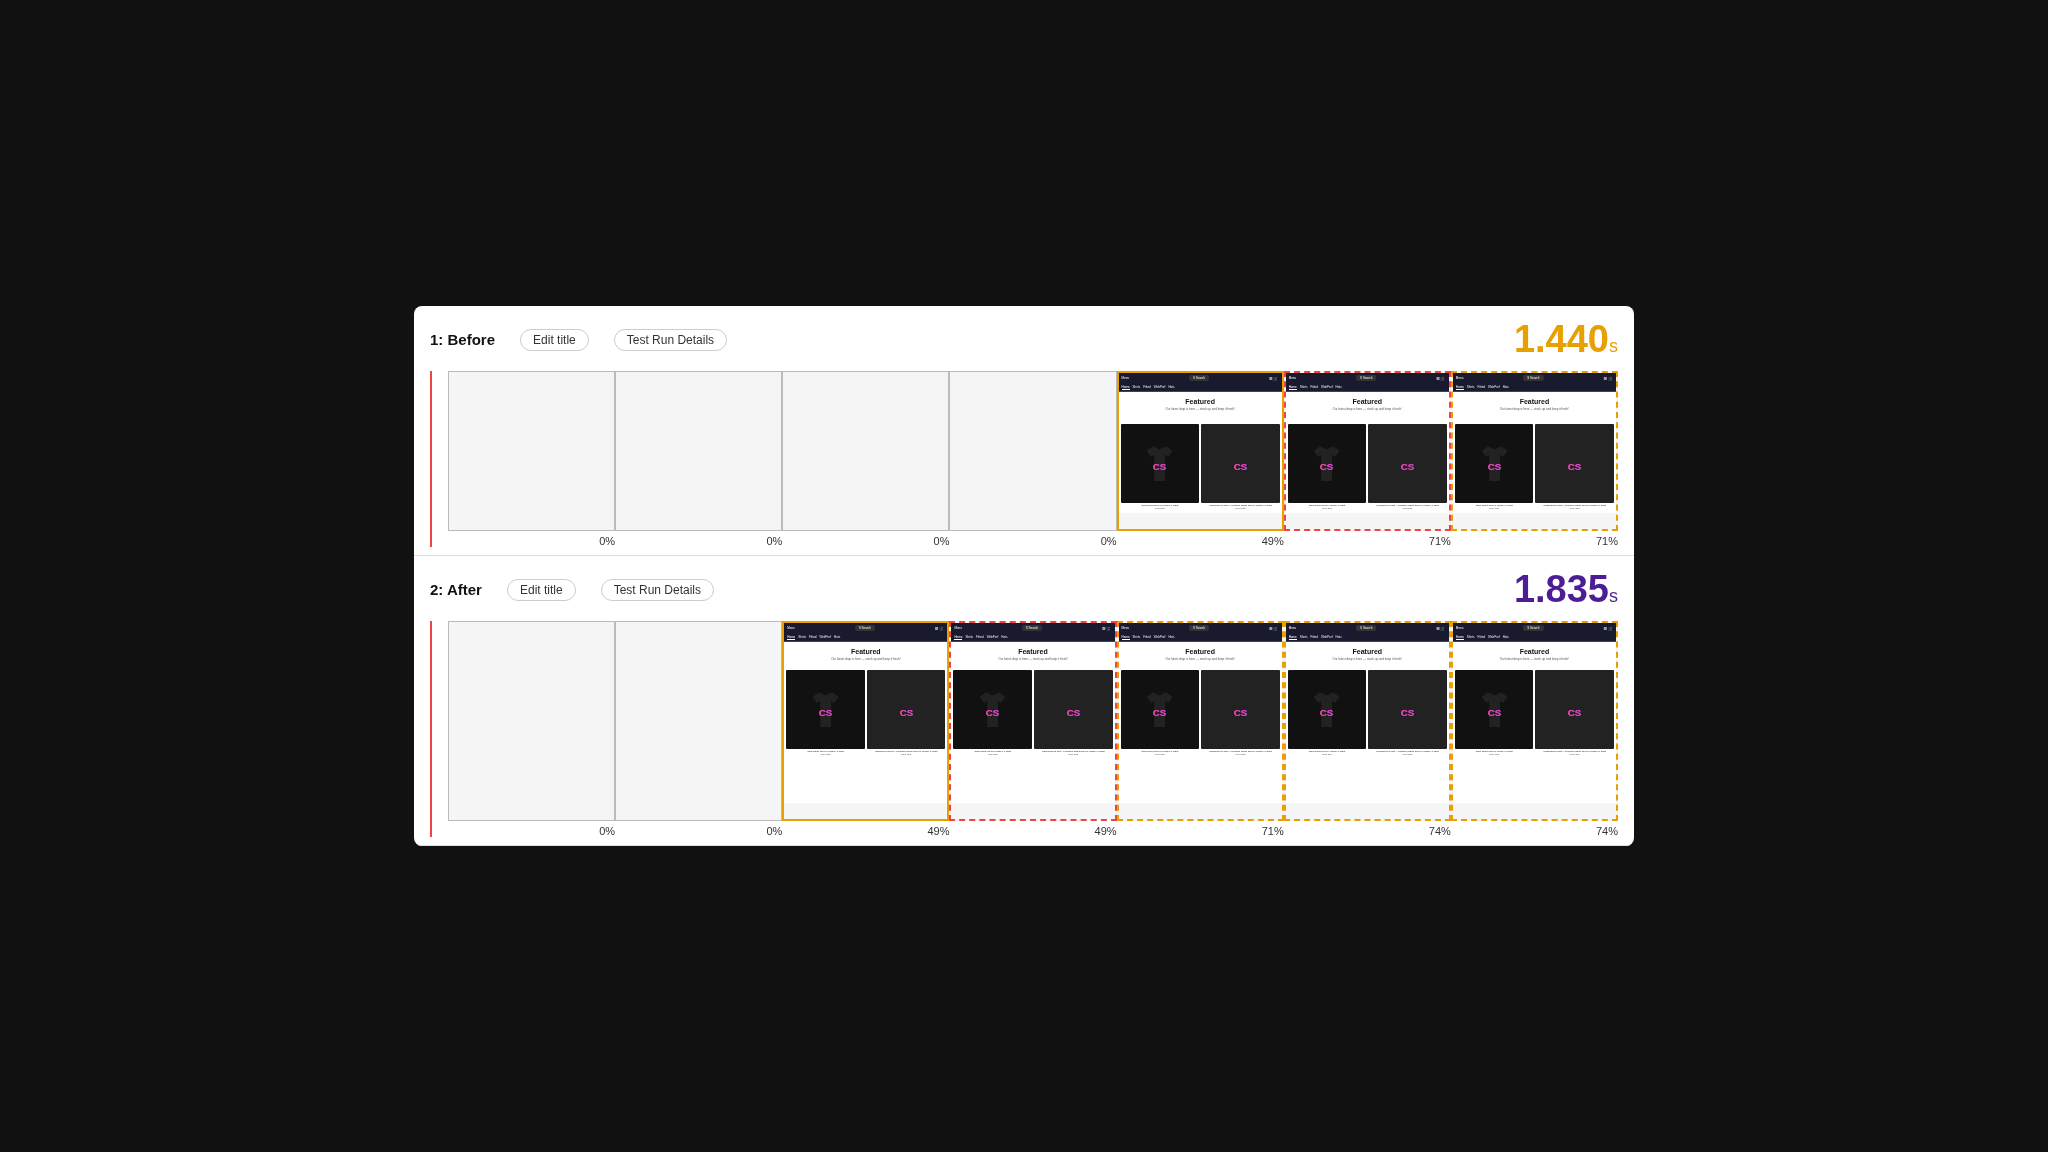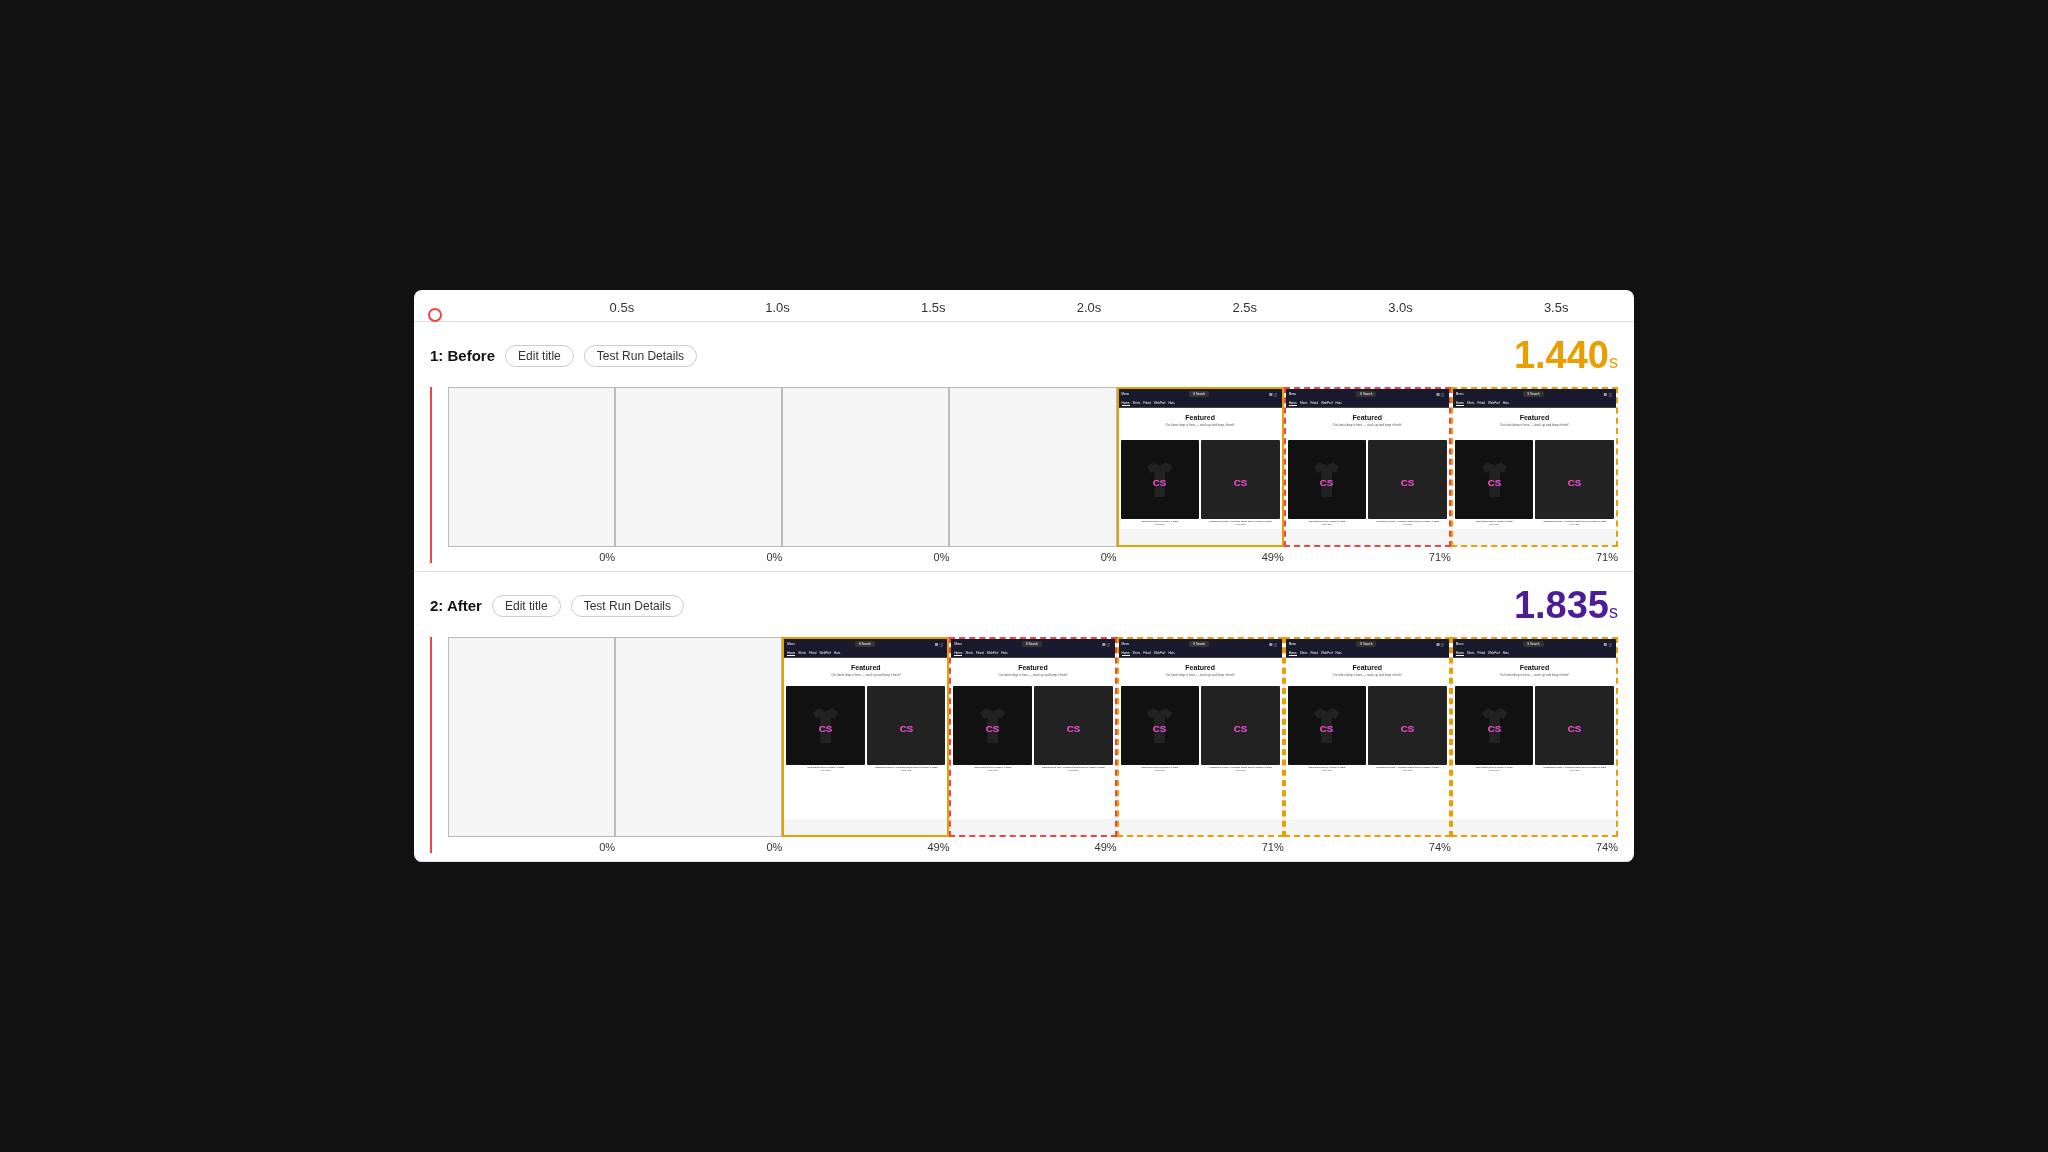--- a/index.html
+++ b/index.html
@@ -46,21 +46,21 @@
     }
     
     .section {
       padding: 12px 16px 8px 16px;
       border-bottom: 1px solid #e0e0e0;
       position: relative;
     }
     .section-header {
       display: flex;
       align-items: center;
-      gap: 10px;
+      gap: 25px;
       margin-bottom: 10px;
     }
     .section-label {
       font-size: 15px;
       font-weight: 600;
       color: #111;
     }
     .edit-title-btn {
       border: 1px solid #ccc;
       background: #fff;
@@ -223,30 +223,20 @@
 
     .section-2 .film-frame {
       aspect-ratio: 3/5;
     }
   </style>
 </head>
 <body>
 
 <div class="main-container">
 
-  <div class="timeline-header">
-    <div class="timeline-dot"></div>
-    <div class="timeline-tick">0.5s</div>
-    <div class="timeline-tick">1.0s</div>
-    <div class="timeline-tick">1.5s</div>
-    <div class="timeline-tick">2.0s</div>
-    <div class="timeline-tick">2.5s</div>
-    <div class="timeline-tick">3.0s</div>
-    <div class="timeline-tick">3.5s</div>
-  </div>
 
   <div class="section">
     <div class="section-header">
       <span class="section-label">1: Before</span>
       <button class="edit-title-btn">Edit title</button>
       <button class="test-run-btn">Test Run Details</button>
       <span class="score-display score-orange">
         <span>1.440</span><span class="score-unit">s</span>
       </span>
     </div>

